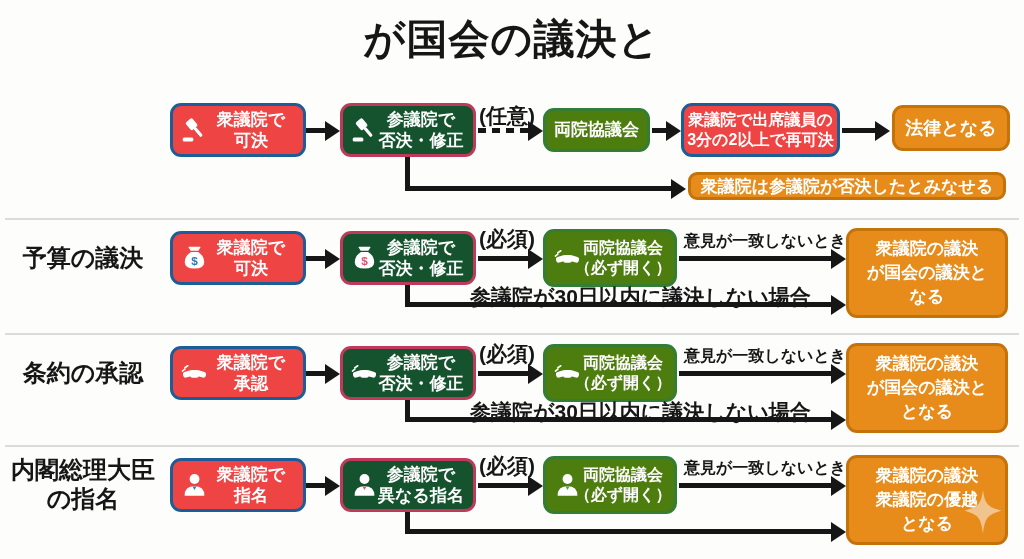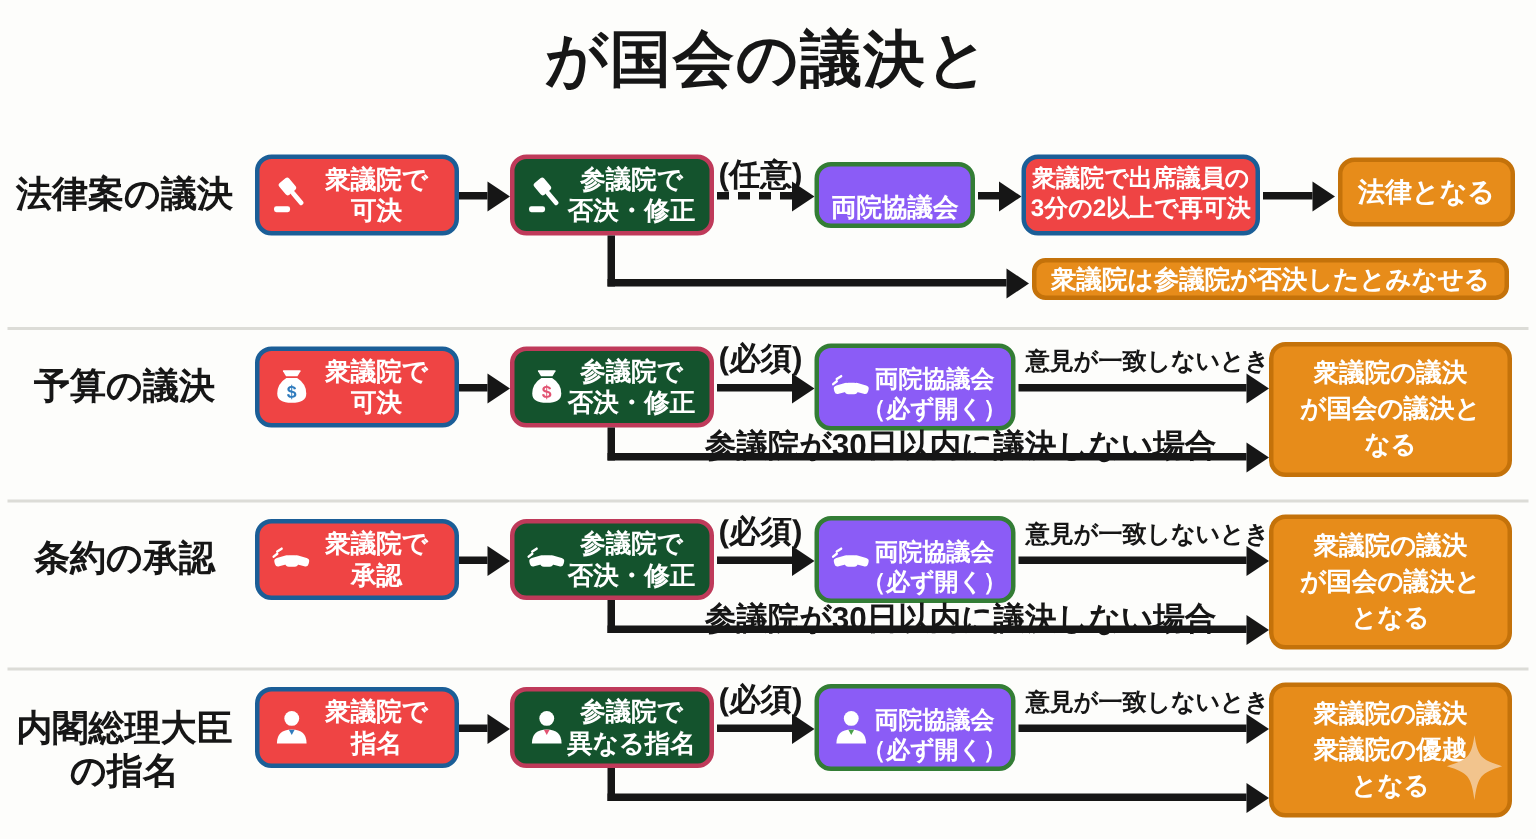--- a/index.html
+++ b/index.html
@@ -15,21 +15,21 @@
   .rlabel{position:absolute;left:0;width:166px;display:flex;flex-direction:column;
     align-items:center;justify-content:center;font-size:24px;line-height:1.2;text-align:center;}
   .box{position:absolute;box-sizing:border-box;border:3px solid;border-radius:11px;
     display:flex;align-items:center;justify-content:center;color:#fff;}
   .box .tx{text-align:center;font-size:17px;line-height:1.24;width:100%;}
   .box.has-ic .tx{padding-left:26px;}
   .box .ln{display:block;}
   .box .tx.sm{font-size:16px;}
   .blue{background:#ef4444;border-color:#1b5e97;}
   .pink{background:#14532d;border-color:#bf3a5a;}
-  .green{background:#8b5cf6;border-color:#337d35;align-items:flex-end;}
+  .green{background:#4d7c0f;border-color:#337d35;}
   .orange{background:#e78c1a;border-color:#c4720a;}
   .ic{position:absolute;left:8px;top:50%;transform:translateY(-50%);width:27px;height:27px;}
   .ic svg{width:100%;height:100%;display:block;}
   .blue .boxfill{fill:#2f7bbd;} .pink .boxfill{fill:#e25372;} .green .boxfill{fill:#4aa14b;}
   .arr{position:absolute;height:5px;background:#161616;}
   .arr::after{content:"";position:absolute;left:100%;top:50%;margin-top:-10px;
     border-top:10px solid transparent;border-bottom:10px solid transparent;
     border-left:15px solid #161616;}
   .arr.dashed{background:repeating-linear-gradient(90deg,#161616 0 8px,transparent 8px 14px);}
   .vline{position:absolute;width:5px;background:#161616;}
@@ -37,23 +37,20 @@
   .plabel.big{font-size:16px;}
   .sparkle{position:absolute;right:-4px;bottom:2px;width:52px;height:52px;}
   .sparkle svg{width:100%;height:100%;display:block;}
 </style>
 </head>
 <body>
 
 <div class="title">が国会の議決と</div>
 
 <div class="row" style="top:96px;height:122px;">
-  <div class="rlabel" style="top:7px;height:54px;">
-    <span>法律案の議決</span>
-  </div>
 
   <div class="box blue has-ic" style="left:170px;top:7px;width:136px;height:54px;">
     <span class="ic">
       <svg viewBox="0 0 24 24">
           <g transform="rotate(-40 12 10)" fill="#fff">
             <rect x="8.2" y="1.5" width="7.6" height="9" rx="1.6"></rect>
             <rect x="10.6" y="10" width="2.8" height="10" rx="1.2"></rect>
           </g>
           <rect x="1.5" y="18.6" width="9.5" height="3.6" rx="1.4" fill="#fff"></rect>
         </svg>
@@ -263,21 +260,21 @@
       </span>
   </div>
 
   <div class="vline" style="left:405px;top:67px;height:22px;"></div>
   <div class="plabel" style="left:470px;top:65px;width:300px;">参議院が30日以内に議決しない場合</div>
   <div class="arr" style="left:405px;top:84px;width:426px;"></div>
 </div>
 
 <div class="row" style="top:445px;height:114px;">
   <div class="sep"></div>
-  <div class="rlabel" style="top:22px;height:68px;">
+  <div class="rlabel" style="top:6px;height:68px;">
     <span>内閣総理大臣</span>
     <span>の指名</span>
   </div>
 
   <div class="box blue has-ic" style="left:170px;top:13px;width:136px;height:54px;">
     <span class="ic">
       <svg viewBox="0 0 24 24">
           <circle cx="12" cy="6.6" r="4.4" fill="#fff"></circle>
           <path d="M3.2 21.5 Q3.2 13.2 12 13.2 Q20.8 13.2 20.8 21.5 Z" fill="#fff"></path>
           <path d="M10.3 13.4 L12 16.4 L13.7 13.4 Z" class="boxfill"></path>

